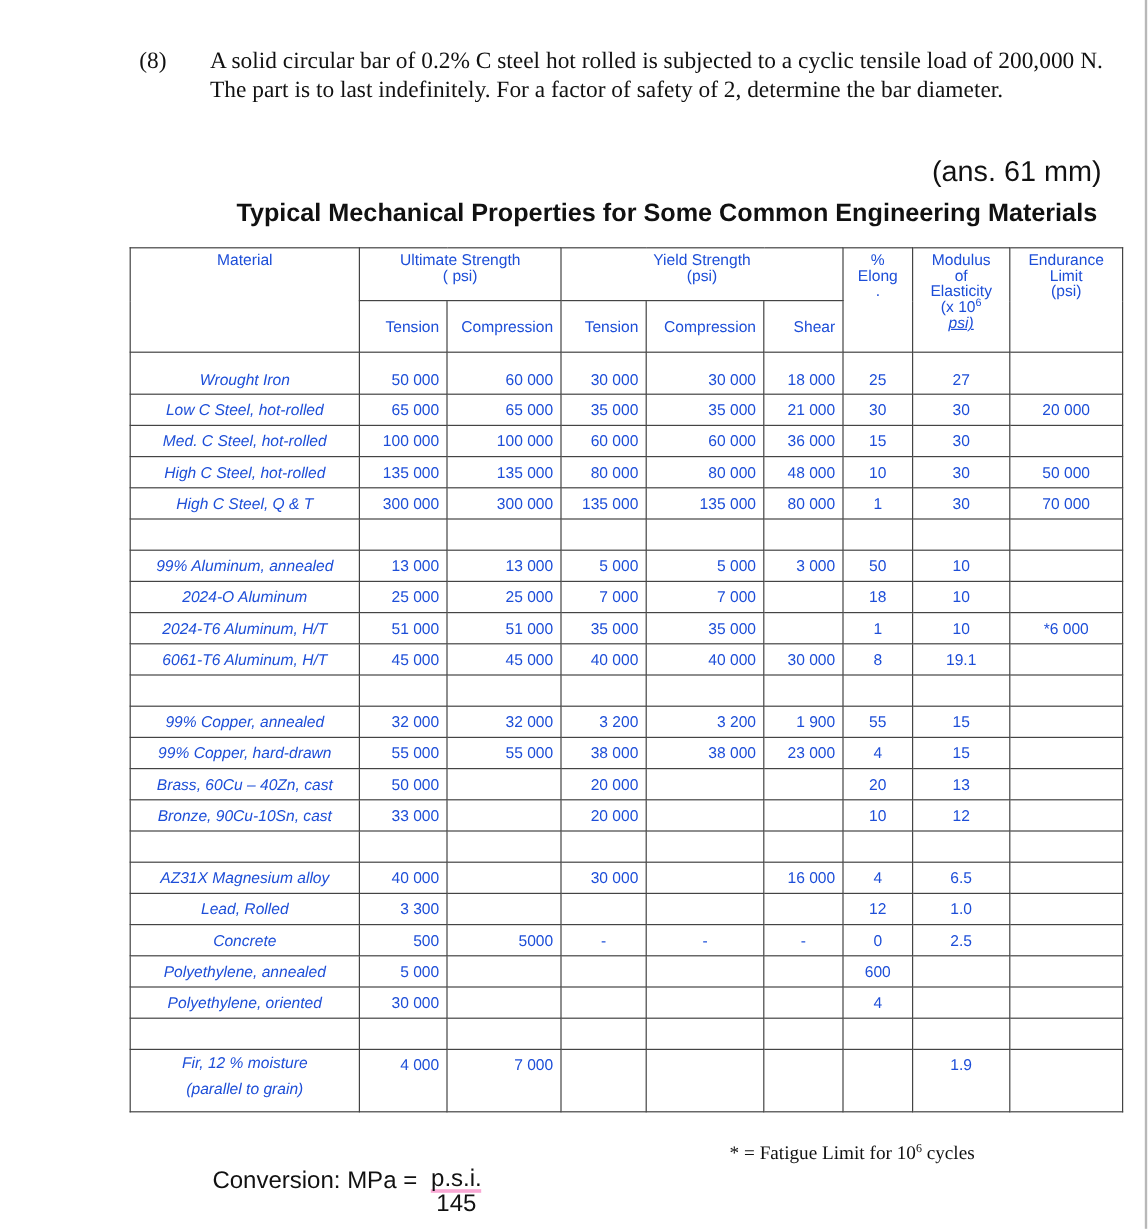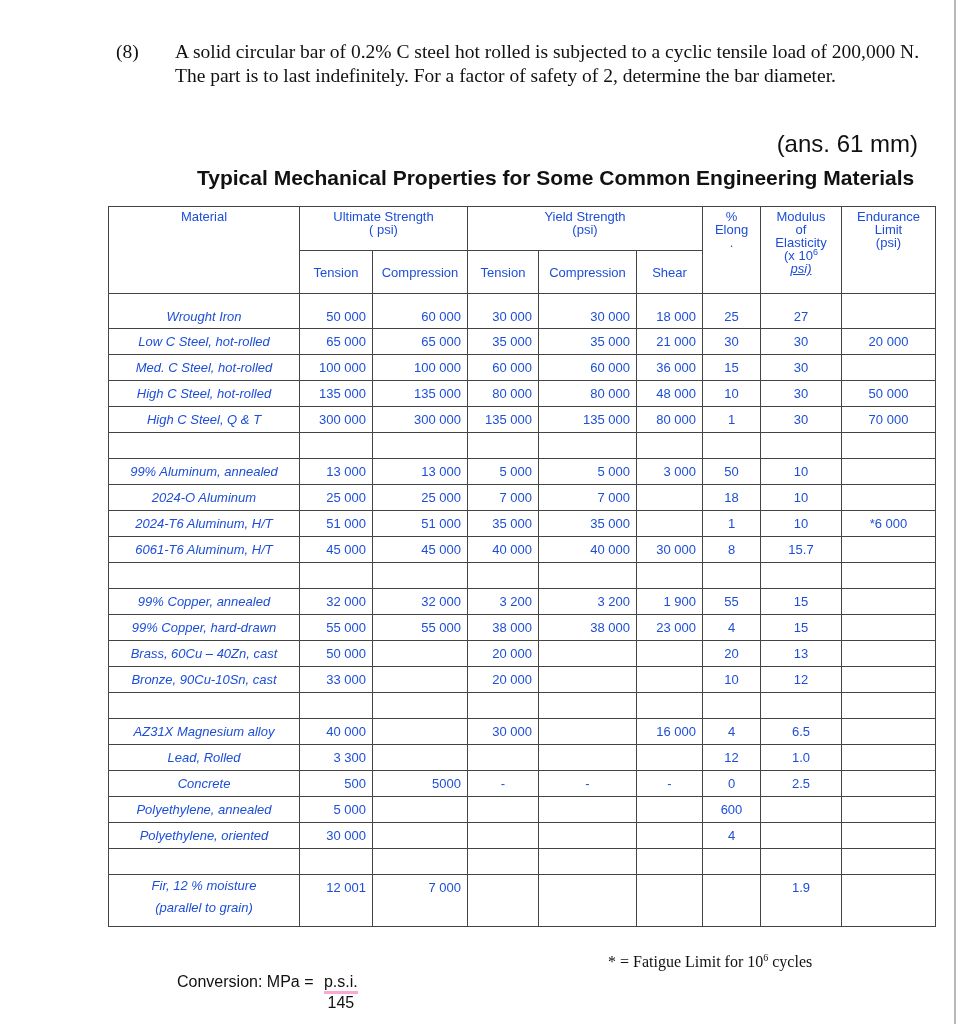--- a/index.html
+++ b/index.html
@@ -72,20 +72,21 @@
     }
     table.props th {
       vertical-align: top;
       text-align: center;
       line-height: 13px;
       padding-top: 3px;
     }
     table.props th.sub {
       vertical-align: middle;
       padding-top: 0;
+      text-align: right;
     }
     table.props td {
       height: 25px;
       vertical-align: middle;
     }
     td.mat { text-align: center; padding-left: 8px; font-style: italic; }
     td.r { text-align: right; }
     td.c { text-align: center; }
     tr.spacer td { height: 25px; }
     tr.first td { height: 30px; vertical-align: bottom; padding-bottom: 4px; }
@@ -98,21 +99,21 @@
       top: 953px;
       font-family: "Liberation Serif", "DejaVu Serif", serif;
       font-size: 16px;
     }
     .footnote .sup { font-size: 10px; }
     .conversion {
       position: absolute;
       left: 177px;
       top: 973px;
       font-family: "Liberation Sans", "DejaVu Sans", sans-serif;
-      font-size: 16px;
+      font-size: 20px;
     }
     .conversion .frac {
       display: inline-block;
       vertical-align: top;
       text-align: center;
       margin-left: 6px;
     }
     .conversion .numer {
       display: block;
       border-bottom: 3px solid #f9a8d4;
@@ -288,21 +289,21 @@
       <td class="c">*6 000</td>
     </tr>
     <tr>
       <td class="mat">6061-T6 Aluminum, H/T</td>
       <td class="r">45 000</td>
       <td class="r">45 000</td>
       <td class="r">40 000</td>
       <td class="r">40 000</td>
       <td class="r">30 000</td>
       <td class="c">8</td>
-      <td class="c">15.7</td>
+      <td class="c">19.1</td>
       <td class="c"></td>
     </tr>
     <tr class="spacer">
       <td></td>
         <td></td>
         <td></td>
         <td></td>
         <td></td>
         <td></td>
         <td></td>
@@ -431,21 +432,21 @@
         <td></td>
         <td></td>
         <td></td>
     </tr>
 
     <tr class="tall">
       <td class="mat">
         <div>Fir, 12 % moisture</div>
         <div>(parallel to grain)</div>
       </td>
-      <td class="r">12 001</td>
+      <td class="r">4 000</td>
       <td class="r">7 000</td>
       <td class="r"></td>
       <td class="r"></td>
       <td class="r"></td>
       <td class="c"></td>
       <td class="c">1.9</td>
       <td class="c"></td>
     </tr>
   </tbody>
 </table>

